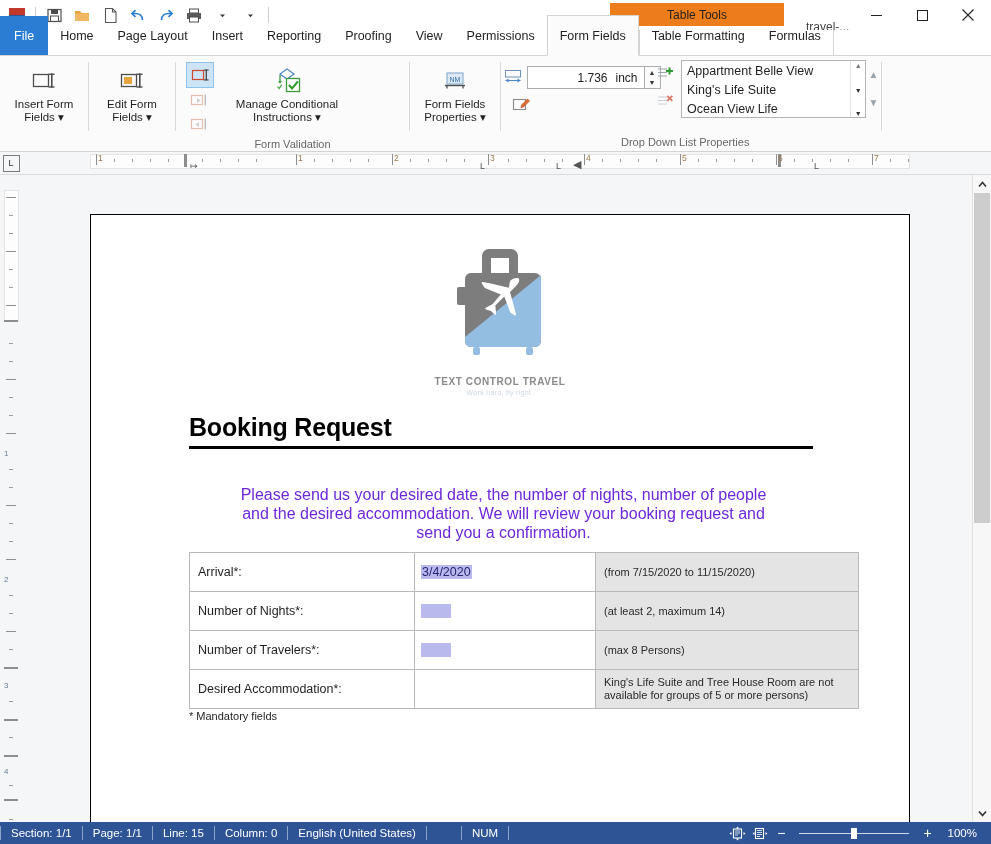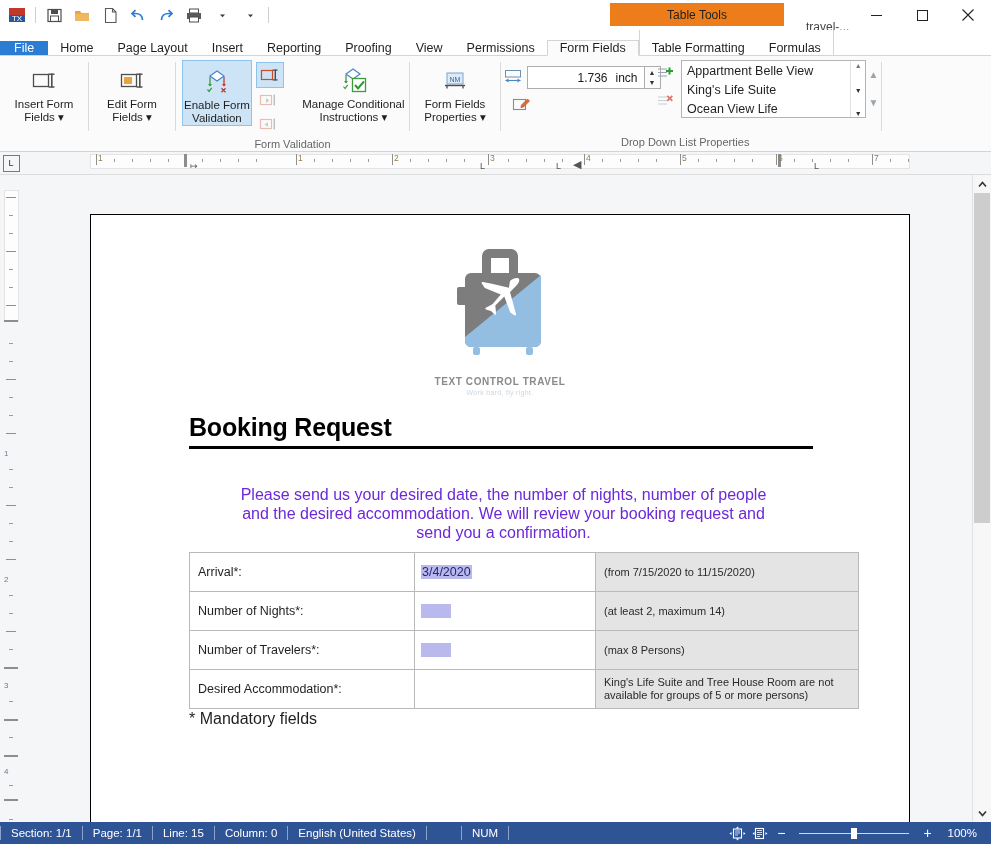--- a/index.html
+++ b/index.html
@@ -19,21 +19,21 @@
   .tt-tab{position:absolute;left:610px;top:3px;width:174px;height:23px;background:#ed7d1a;
           color:#1f1f1f;font-size:12px;display:flex;align-items:center;justify-content:center;}
   .doc-name{position:absolute;left:806px;top:12px;height:30px;display:flex;align-items:center;
             font-size:12px;color:#444;}
   .wbtns{position:absolute;right:0;top:0;height:30px;display:flex;}
   .wbtn{width:46px;height:30px;display:flex;align-items:center;justify-content:center;cursor:default;}
 
   
   .tabstrip{height:25px;background:#ffffff;display:flex;align-items:flex-end;position:relative;flex:0 0 25px;
             border-bottom:1px solid #d4d4d4;}
-  .tab{height:14px;padding:0 12px;display:flex;align-items:center;font-size:12.5px;color:#1f1f1f;
+  .tab{height:39px;padding:0 12px;display:flex;align-items:center;font-size:12.5px;color:#1f1f1f;
        cursor:default;white-space:nowrap;}
   .tab.file{background:#2b7cd3;color:#fff;padding:0 14px;}
   .tab.active{background:#fbfbfb;border:1px solid #d4d4d4;border-bottom:1px solid #fbfbfb;
               margin-bottom:-1px;position:relative;z-index:3;}
   .tab.ctx{color:#1f1f1f;}
   .ctxgroup{display:flex;align-items:flex-end;height:25px;border-left:1px solid #d4d4d4;
             border-right:1px solid #d4d4d4;}
 
   
   .ribbon{flex:0 0 95px;background:#fbfbfb;border-bottom:1px solid #d4d4d4;display:flex;position:relative;}
@@ -111,21 +111,21 @@
 
   .ftable{position:absolute;left:98px;top:337px;width:624px;border-collapse:collapse;table-layout:fixed;}
   .ftable td{border:1px solid #b9b9b9;height:38px;vertical-align:middle;padding:0 8px;font-size:12.5px;color:#1f1f1f;}
   .ftable td.c1{width:208px;}
   .ftable td.c2{width:168px;padding:0 6px;}
   .ftable td.c3{width:246px;background:#e4e4e4;font-size:11px;color:#2a2a2a;line-height:13px;}
 
   .fieldval{display:inline-block;background:#b9b9ee;color:#262673;padding:0 1px;font-size:12.5px;}
   .fieldblank{display:inline-block;width:30px;height:14px;background:#b9b9ee;vertical-align:middle;}
 
-  .mandatory{position:absolute;left:98px;top:495px;font-size:16px;color:#1f1f1f;}
+  .mandatory{position:absolute;left:98px;top:495px;font-size:11px;color:#1f1f1f;}
 
   
   .status{flex:0 0 22px;background:#2e5496;color:#fff;display:flex;align-items:center;font-size:11.5px;}
   .status .cell{padding:0 10px;height:22px;display:flex;align-items:center;white-space:nowrap;}
   .status .div{width:1px;height:14px;background:#8ca2c9;}
   .status .spacer{flex:1;}
   .zoomtrack{width:110px;height:1px;background:#cfd9ea;position:relative;margin:0 8px;}
   .zoomthumb{position:absolute;left:52px;top:-5px;width:6px;height:11px;background:#fff;}
 </style>
 </head>
@@ -274,35 +274,20 @@
             <span>▾</span>
           </div>
         </div>
       </div>
       <div class="rglabel">&nbsp;</div>
     </div>
     <div class="gsep"></div>
 
     <div class="rgroup" style="width:233px">
       <div class="rgbody" style="padding-left:6px">
-        <div class="bigbtn checked">
-          <div class="ic">
-            <svg width="40" height="30" viewBox="0 0 40 30">
-              <path d="M20 4l7 5-7 5-7-5z" fill="#fff" stroke="#4a86c8" stroke-width="1.2"></path>
-              <path d="M13 10v9" stroke="#3c9c3c" stroke-width="1.3"></path>
-                <path d="M11 17l2 2.5 2-2.5" fill="#3c9c3c"></path>
-              <path d="M27 10v9" stroke="#c0392b" stroke-width="1.3"></path>
-                <path d="M25 17l2 2.5 2-2.5" fill="#c0392b"></path>
-              <path d="M10.5 22.5l1.6 2 2.6-3.6" fill="none" stroke="#3c9c3c" stroke-width="1.3"></path>
-              <path d="M24.5 21.3l4 4M28.5 21.3l-4 4" stroke="#c0392b" stroke-width="1.3"></path>
-            </svg>
-          </div>
-          <div class="lbl">Enable Form</div>
-          <div class="lbl">Validation</div>
-        </div>
 
         <div class="smallstack" style="margin-left:4px">
           <div class="smallbtn checked">
             <svg width="19" height="15" viewBox="0 0 19 15">
               <rect x="1.5" y="2.5" width="11" height="9" fill="none" stroke="#d04a2a" stroke-width="1.2"></rect>
               <rect x="14.6" y="1.5" width="1.4" height="11" fill="#4d4d4d"></rect>
               <rect x="12.6" y="1.5" width="5" height="1.2" fill="#4d4d4d"></rect>
               <rect x="12.6" y="11.3" width="5" height="1.2" fill="#4d4d4d"></rect>
             </svg>
           </div>

